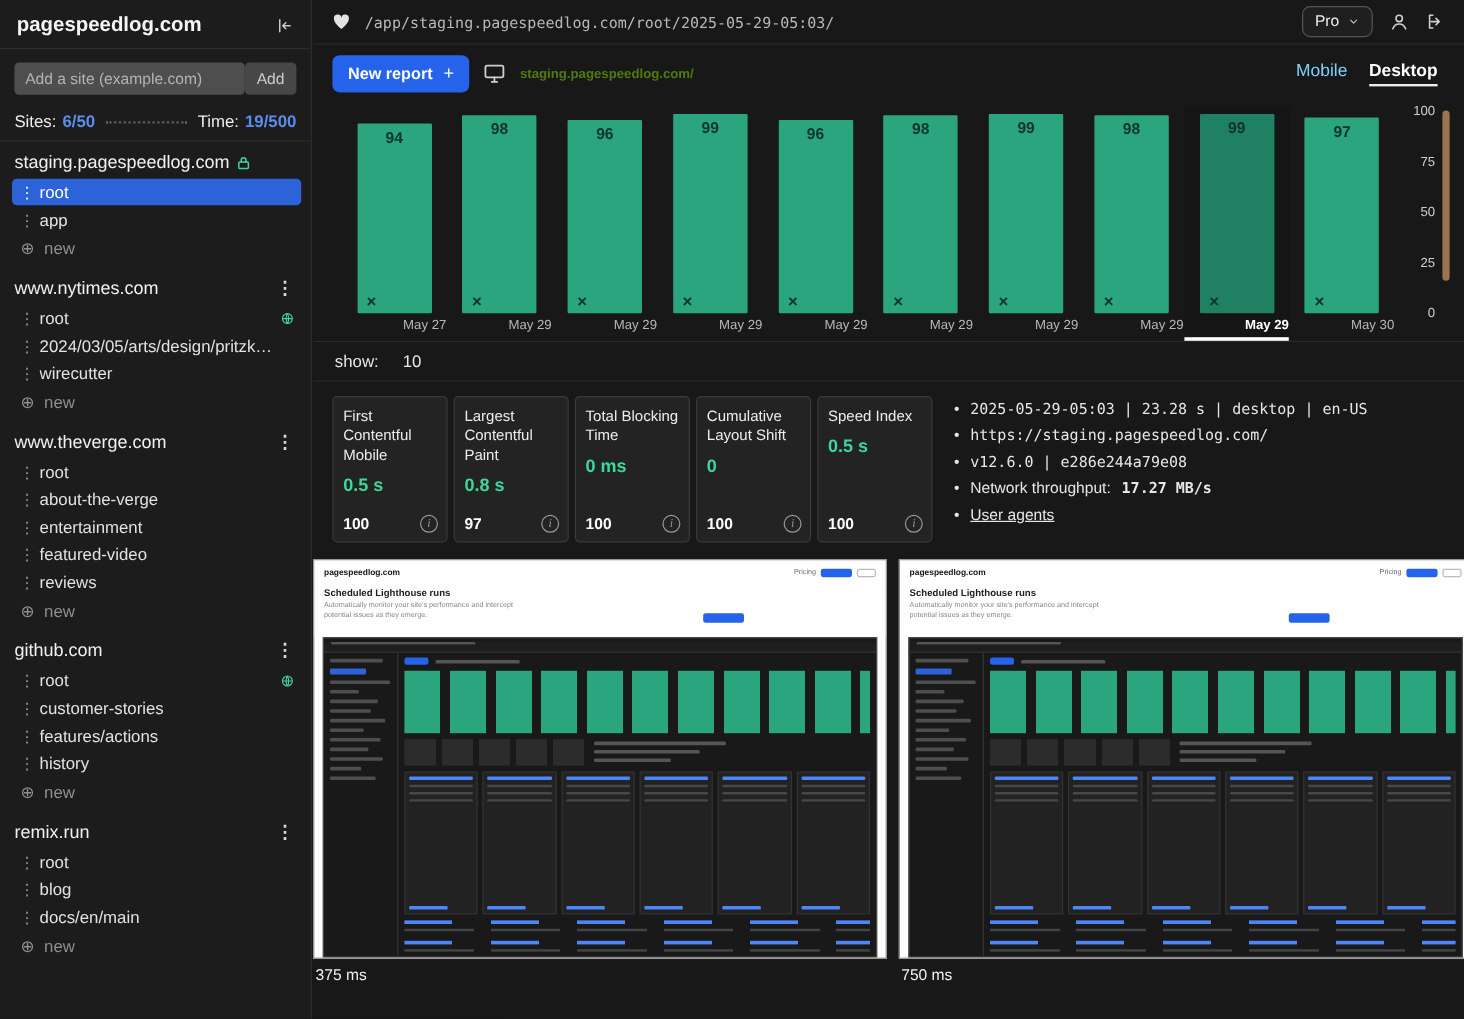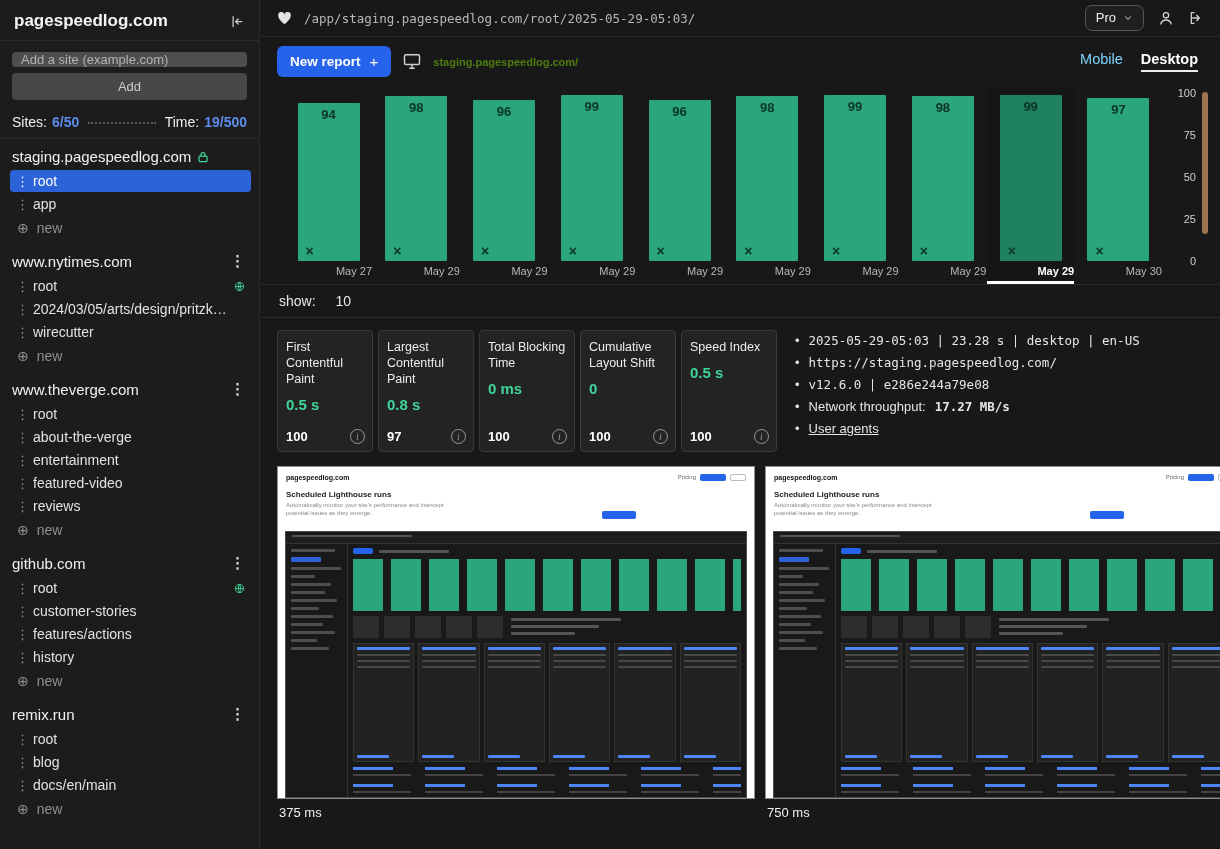--- a/index.html
+++ b/index.html
@@ -10,21 +10,21 @@
     position:relative; font-size:14px;
   }
   .sep { border:0; border-top:1px solid #2b2b2b; }
 
   
   .sidebar { position:absolute; left:0; top:0; width:260px; height:849px;
     background:#1c1c1c; border-right:1px solid #2b2b2b; overflow:hidden; }
   .side-title-row { display:flex; align-items:center; justify-content:space-between; padding:11px 14px 9px; }
   .side-title { font-size:17px; font-weight:bold; color:#f5f5f5; }
   .icon-btn { display:inline-flex; align-items:center; cursor:pointer; }
-  .add-row { display:flex; gap:6px; padding:11px 12px 6px;flex-direction:column; }
+  .add-row { display:flex; padding:11px 12px 6px; }
   .add-row input { flex:1; background:#4e4e4e; border:none; border-radius:4px; height:27px;
     padding:0 9px; color:#e0e0e0; font-size:13px; font-family:inherit; min-width:0; }
   .add-row input::placeholder { color:#b3b3b3; }
   .add-btn { background:#474747; color:#cccccc; border:none; border-radius:4px; padding:0 10px;
     font-size:13px; font-family:inherit; height:27px; }
   .stats { display:flex; align-items:baseline; gap:5px; padding:8px 12px; font-size:14px; color:#ededed; }
   .stats .num { color:#5b8def; font-weight:bold; }
   .stats .dots { flex:1; border-bottom:2px dotted #5a5a5a; transform:translateY(-3px); margin:0 4px; }
   .site-group { padding-bottom:2px; }
   .domain-row { display:flex; align-items:center; gap:6px; padding:9px 12px 4px; font-size:15px; color:#f0f0f0; }
@@ -87,21 +87,21 @@
   .info-ic { width:15px; height:15px; border:1px solid #999; border-radius:50%; color:#999; font-size:10px;
     display:flex; align-items:center; justify-content:center; font-family:"Liberation Serif", serif; font-style:italic; cursor:pointer; }
   .details { list-style:none; padding-top:3px; display:flex; flex-direction:column; gap:7px; font-size:13px; color:#e6e6e6; }
   .details li { display:flex; align-items:baseline; gap:9px; }
   .details .bullet { font-size:13px; }
   .mono { font-family:"DejaVu Sans Mono", monospace; font-size:12.5px; }
   .mono-b { font-family:"DejaVu Sans Mono", monospace; font-size:12.5px; font-weight:bold; }
   .ua-link { text-decoration:underline; cursor:pointer; }
 
   
-  .shots { display:flex; gap:10px; padding-left:16px; margin-top:2px; }
+  .shots { display:flex; gap:10px; margin-top:2px; }
   .shot { width:478px; flex:none; }
   .shot-frame { width:478px; height:333px; border:1px solid #8d8d8d; background:#fff; position:relative; overflow:hidden; }
   .shot-label { font-size:13px; color:#f0f0f0; margin-top:6px; padding-left:2px; }
   .m-header { height:20px; background:#fff; display:flex; align-items:center; justify-content:space-between; padding:0 8px; }
   .m-logo { font-size:7px; font-weight:bold; color:#141414; }
   .m-nav { display:flex; align-items:center; gap:4px; }
   .m-pricing { font-size:6px; color:#666; }
   .m-pill { display:inline-block; height:7px; border-radius:2px; }
   .m-pill.blue { width:26px; background:#2563eb; }
   .m-pill.outline { width:16px; border:1px solid #bbb; }
@@ -438,21 +438,21 @@
   <div class="sep"></div>
   <div class="show-row">
     <span>show:</span>
     <span>10</span>
   </div>
   <div class="sep"></div>
 
   <div class="info-section">
     <div class="metrics" id="metrics">
         <div class="card">
-          <div class="card-title">First Contentful Paint</div>
+          <div class="card-title">First Contentful Mobile</div>
           <div class="card-value">0.5 s</div>
           <div class="card-bottom">
             <span class="card-score">100</span>
             <span class="info-ic">i</span>
           </div>
         </div>
         <div class="card">
           <div class="card-title">Largest Contentful Paint</div>
           <div class="card-value">0.8 s</div>
           <div class="card-bottom">

